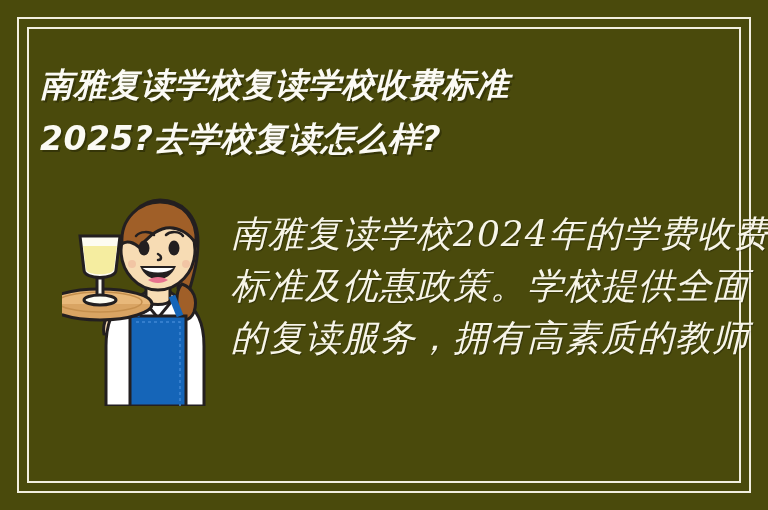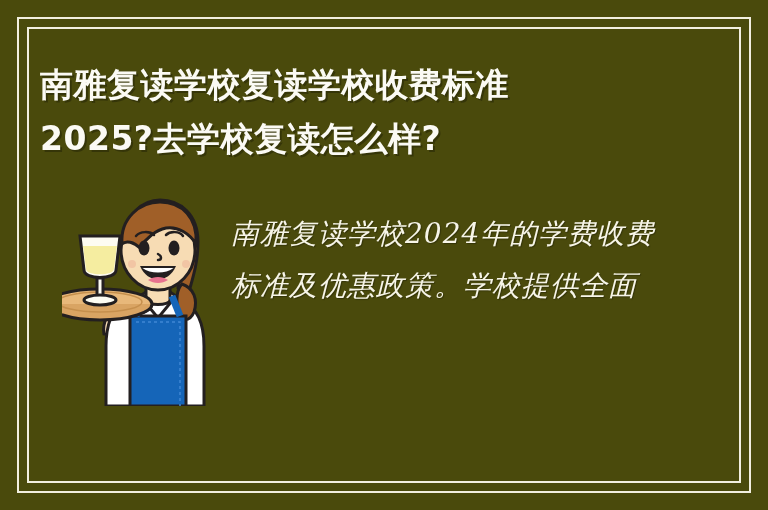--- a/index.html
+++ b/index.html
@@ -46,20 +46,21 @@
     position: absolute;
     left: 40px;
     top: 58px;
     width: 690px;
   }
   .title-line {
     color: #fbfaf4;
     font-family: "DejaVu Sans", "Liberation Sans", sans-serif;
     font-size: 33px;
     font-weight: 700;
+    font-style: italic;
     letter-spacing: 0.5px;
     line-height: 54px;
     white-space: nowrap;
     text-shadow: 2px 2px 0 rgba(0,0,0,0.28);
   }
 
   
   .illustration {
     position: absolute;
     left: 62px;
@@ -76,21 +77,21 @@
   
   .body-copy {
     position: absolute;
     left: 231px;
     top: 208px;
     width: 420px;
   }
   .body-line {
     color: #f7f5e8;
     font-family: "DejaVu Serif", "Liberation Serif", serif;
-    font-size: 28px;
+    font-size: 36px;
     font-style: italic;
     font-weight: 500;
     line-height: 52px;
     letter-spacing: 1px;
     white-space: nowrap;
     text-shadow: 1px 1px 1px rgba(0,0,0,0.30);
   }
 </style>
 </head>
 <body>
@@ -166,15 +167,16 @@
         <path d="M21 50 L55 50 L52 73 C52 80 24 80 24 73 Z" fill="#f5eda0"></path>
         <rect x="35" y="82" width="6" height="22" fill="#fdfcf2" stroke="#231f20" stroke-width="3"></rect>
         <ellipse cx="38" cy="104" rx="16" ry="5" fill="#fdfcf2" stroke="#231f20" stroke-width="3"></ellipse>
       </g>
     </svg>
   </div>
 
   <div class="body-copy">
     <div class="body-line">南雅复读学校2024年的学费收费</div>
     <div class="body-line">标准及优惠政策。学校提供全面</div>
+    <div class="body-line">的复读服务，拥有高素质的教师</div>
   </div>
 
 </div>
 
 </body></html>

